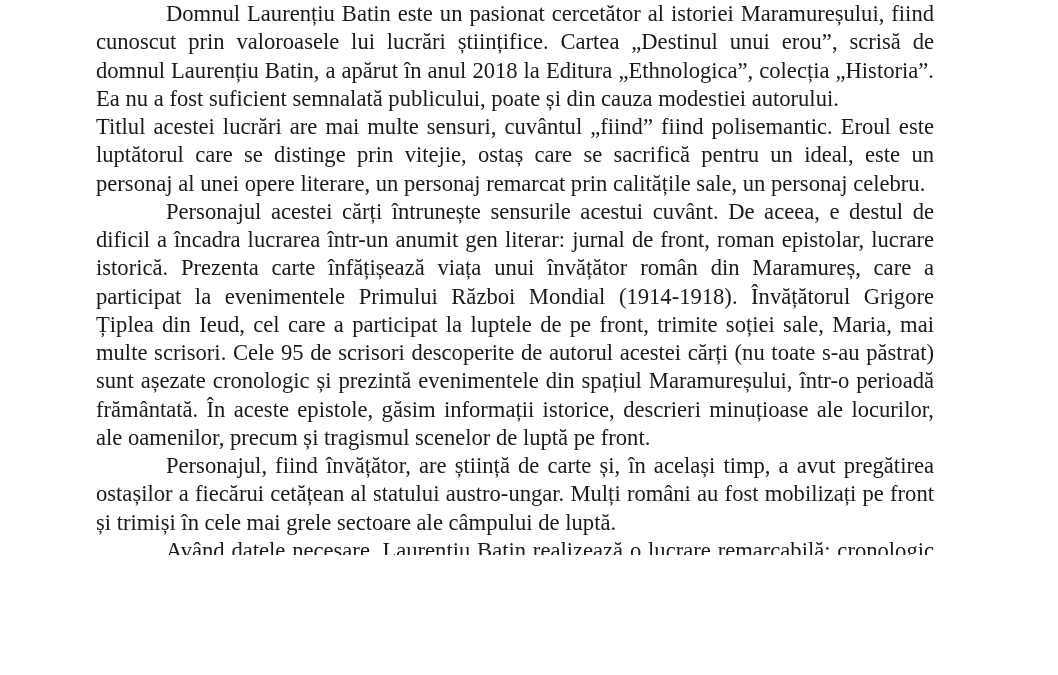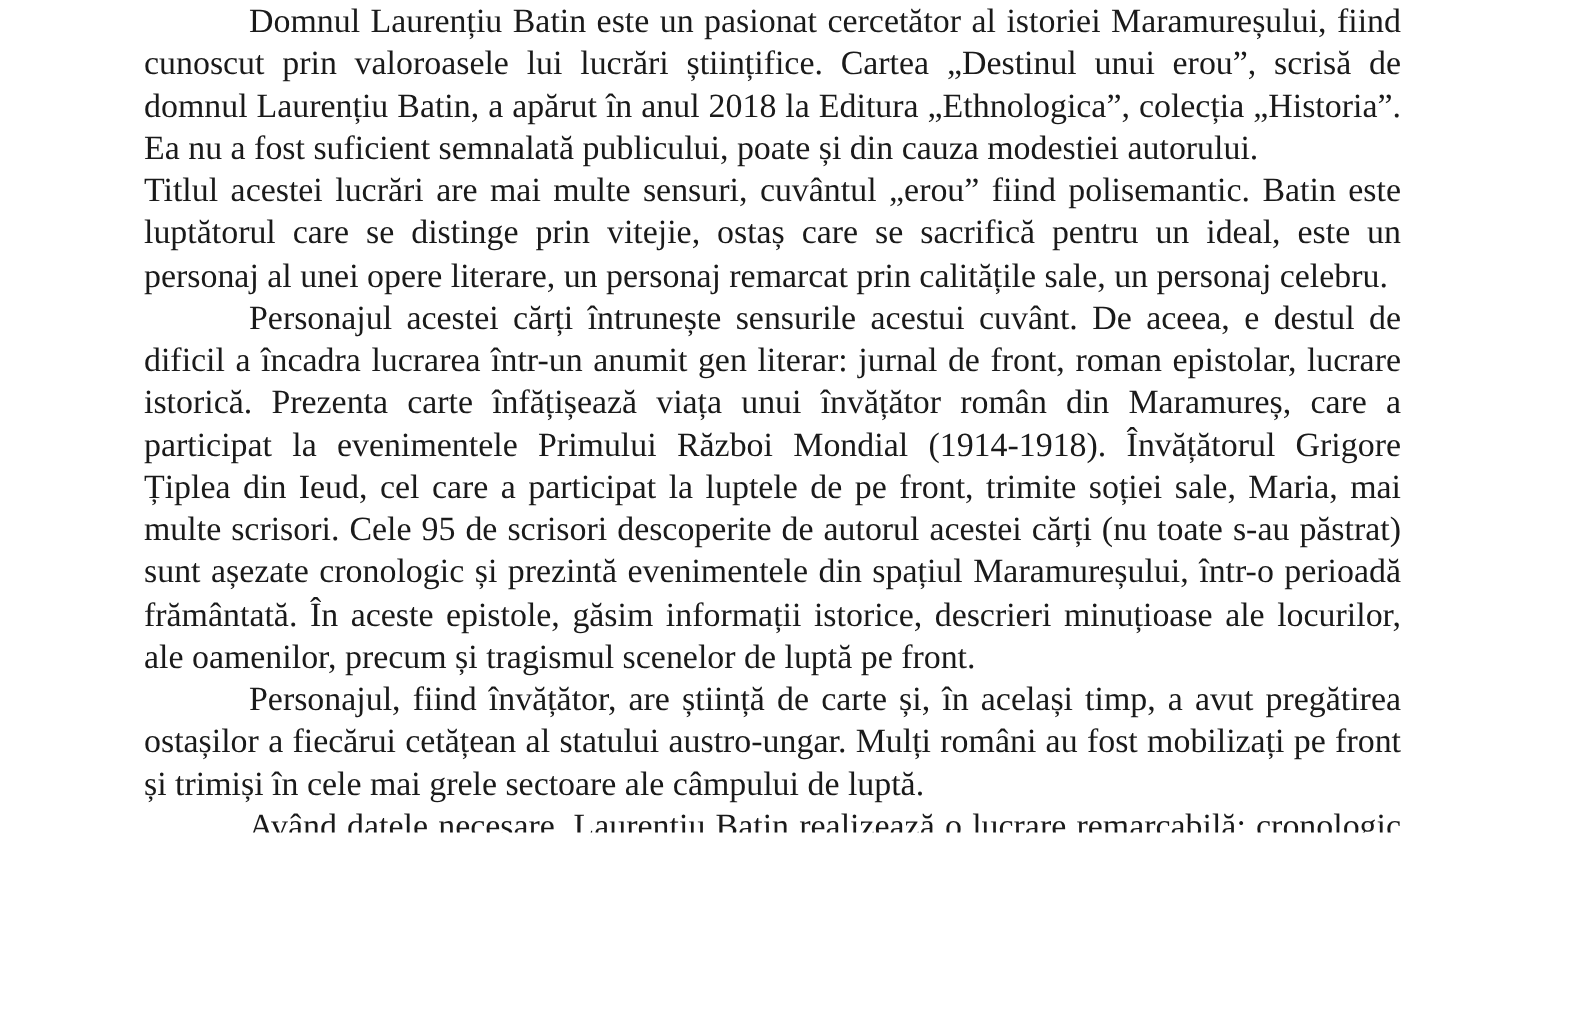--- a/index.html
+++ b/index.html
@@ -42,19 +42,19 @@
   p.para.no-indent {
     text-indent: 0;
   }
 </style>
 </head>
 <body>
 
 <div id="page">
   <div id="text-column">
     <p class="para">Domnul Laurențiu Batin este un pasionat cercetător al istoriei Maramureșului, fiind cunoscut prin valoroasele lui lucrări științifice. Cartea „Destinul unui erou”, scrisă de domnul Laurențiu Batin, a apărut în anul 2018 la Editura „Ethnologica”, colecția „Historia”. Ea nu a fost suficient semnalată publicului, poate și din cauza modestiei autorului.</p>
-    <p class="para no-indent">Titlul acestei lucrări are mai multe sensuri, cuvântul „erou” fiind polisemantic. Batin este luptătorul care se distinge prin vitejie, ostaș care se sacrifică pentru un ideal, este un personaj al unei opere literare, un personaj remarcat prin calitățile sale, un personaj celebru.</p>
+    <p class="para no-indent">Titlul acestei lucrări are mai multe sensuri, cuvântul „fiind” fiind polisemantic. Eroul este luptătorul care se distinge prin vitejie, ostaș care se sacrifică pentru un ideal, este un personaj al unei opere literare, un personaj remarcat prin calitățile sale, un personaj celebru.</p>
     <p class="para">Personajul acestei cărți întrunește sensurile acestui cuvânt. De aceea, e destul de dificil a încadra lucrarea într-un anumit gen literar: jurnal de front, roman epistolar, lucrare istorică. Prezenta carte înfățișează viața unui învățător român din Maramureș, care a participat la evenimentele Primului Război Mondial (1914-1918). Învățătorul Grigore Țiplea din Ieud, cel care a participat la luptele de pe front, trimite soției sale, Maria, mai multe scrisori. Cele 95 de scrisori descoperite de autorul acestei cărți (nu toate s-au păstrat) sunt așezate cronologic și prezintă evenimentele din spațiul Maramureșului, într-o perioadă frământată. În aceste epistole, găsim informații istorice, descrieri minuțioase ale locurilor, ale oamenilor, precum și tragismul scenelor de luptă pe front.</p>
     <p class="para">Personajul, fiind învățător, are știință de carte și, în același timp, a avut pregătirea ostașilor a fiecărui cetățean al statului austro-ungar. Mulți români au fost mobilizați pe front și trimiși în cele mai grele sectoare ale câmpului de luptă.</p>
     <p class="para">Având datele necesare, Laurențiu Batin realizează o lucrare remarcabilă: cronologic - un jurnal de front, dar și un roman matrimonial. Aceste scrisori sunt mărturii valoroase prin informațiile oferite, care privesc la ce se întâmpla pe front, în Galiția, în Ungaria, în Italia, arătând condițiile vieții ostașilor, locurile și oamenii, dar și tragismul scenelor de luptă.</p>
 
   </div>
 </div>
 
 </body></html>

